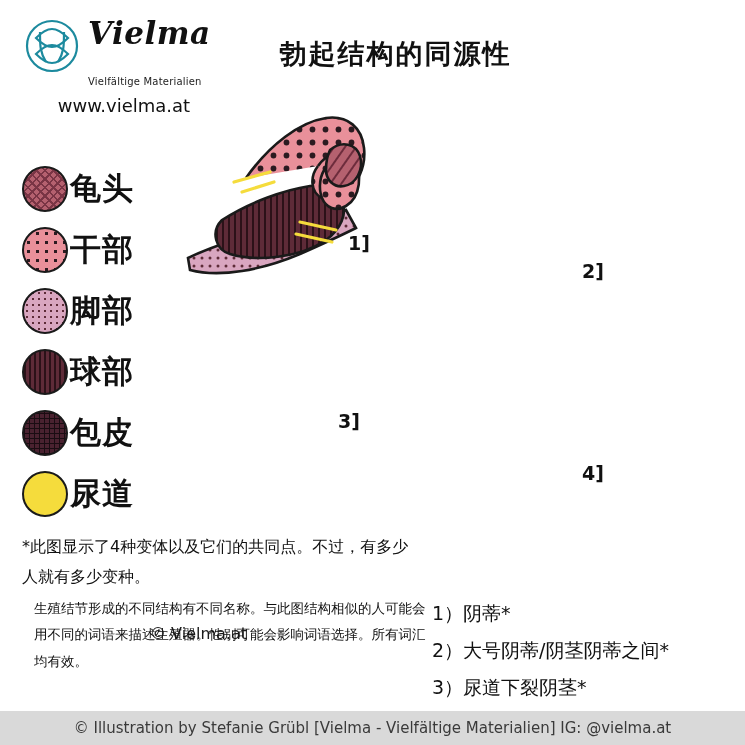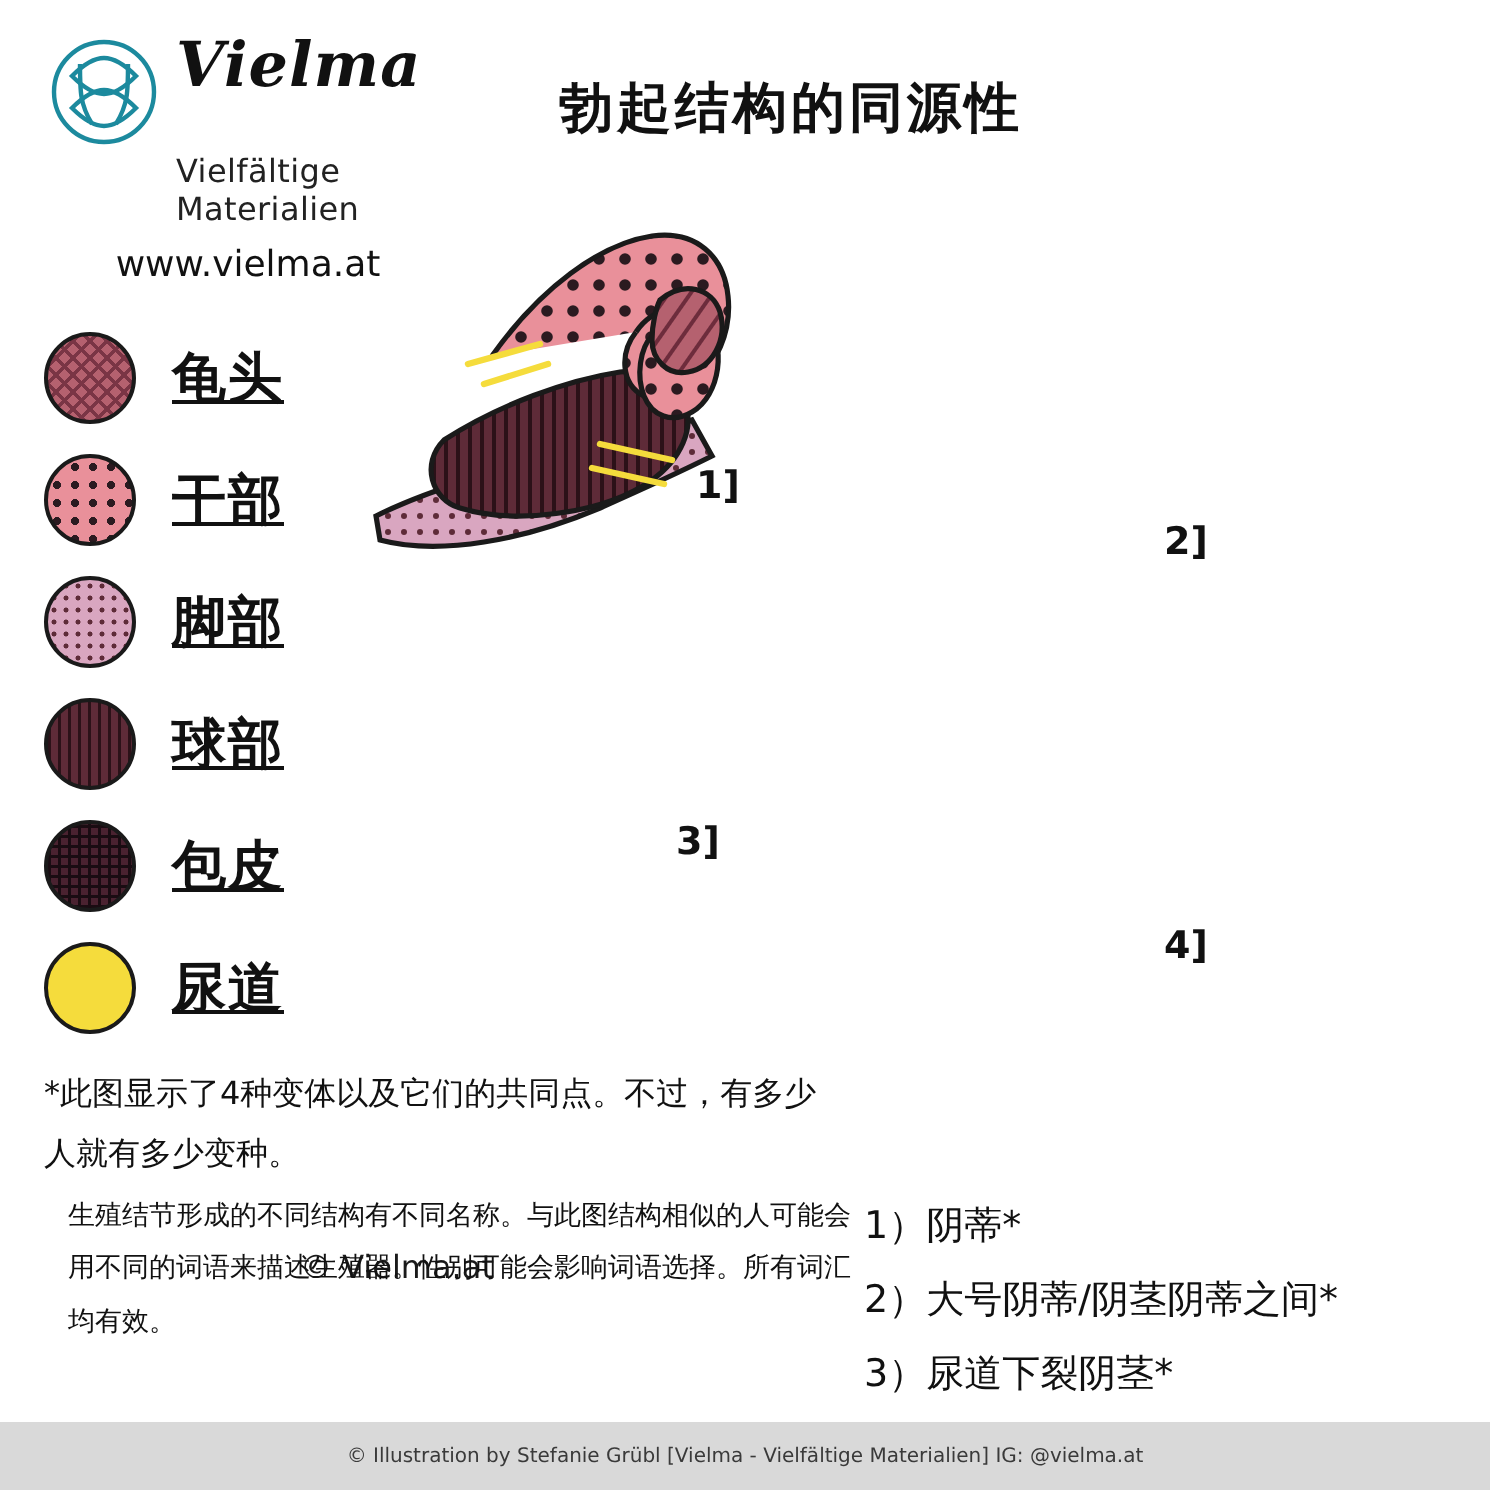--- a/index.html
+++ b/index.html
@@ -17,21 +17,21 @@
   .logo{position:absolute;left:24px;top:18px;width:210px;}
   .logo-row{display:flex;align-items:flex-start;gap:8px;}
   .logo-mark{width:56px;height:56px;}
   .logo-word{
     font-family:"DejaVu Serif", serif;
     font-size:31px;font-style:italic;font-weight:700;
     color:#111;letter-spacing:0.5px;line-height:1;
   }
   .logo-sub{
     margin-left:64px;margin-top:2px;
-    font-size:16px;color:#222;letter-spacing:.2px;
+    font-size:10px;color:#222;letter-spacing:.2px;
   }
   .logo-url{
     margin-top:8px;text-align:center;width:200px;
     font-size:18px;color:#111;
   }
 
   
   .title{
     position:absolute;left:0;top:36px;width:671px;
     text-align:center;
@@ -39,21 +39,21 @@
     letter-spacing:2px;
     padding-left:120px;
     box-sizing:border-box;
   }
 
   
   .legend{position:absolute;left:22px;top:158px;width:190px;}
   .legend-item{display:flex;align-items:center;height:61px;}
   .swatch{width:46px;height:46px;border-radius:50%;border:2.5px solid #1a1a1a;box-sizing:border-box;}
   .legend-label{
-    margin-left:18px;font-size:27px;font-weight:700;color:#111;letter-spacing:1px;text-decoration:underline;
+    margin-left:2px;font-size:31px;font-weight:700;color:#111;letter-spacing:1px;
   }
 
   
   .art{position:absolute;left:150px;top:110px;width:595px;height:510px;}
   .fig-num{
     position:absolute;font-size:19px;font-weight:700;color:#111;
   }
 
   
   .note{
@@ -68,21 +68,21 @@
     position:absolute;left:432px;top:595px;width:300px;
     font-size:19px;line-height:1.95;color:#111;
   }
   .list div{white-space:nowrap;}
 
   
   .footer{
     position:absolute;left:0;bottom:0;width:745px;height:34px;
     background:#d9d9d9;
     display:flex;align-items:center;justify-content:center;
-    font-size:10px;color:#3a3a3a;margin-top:48px;
+    font-size:15px;color:#3a3a3a;margin-top:48px;
   }
 </style>
 </head>
 <body>
 
 <div class="root">
 
   <div class="logo">
     <div class="logo-row">
       <span class="logo-mark">

